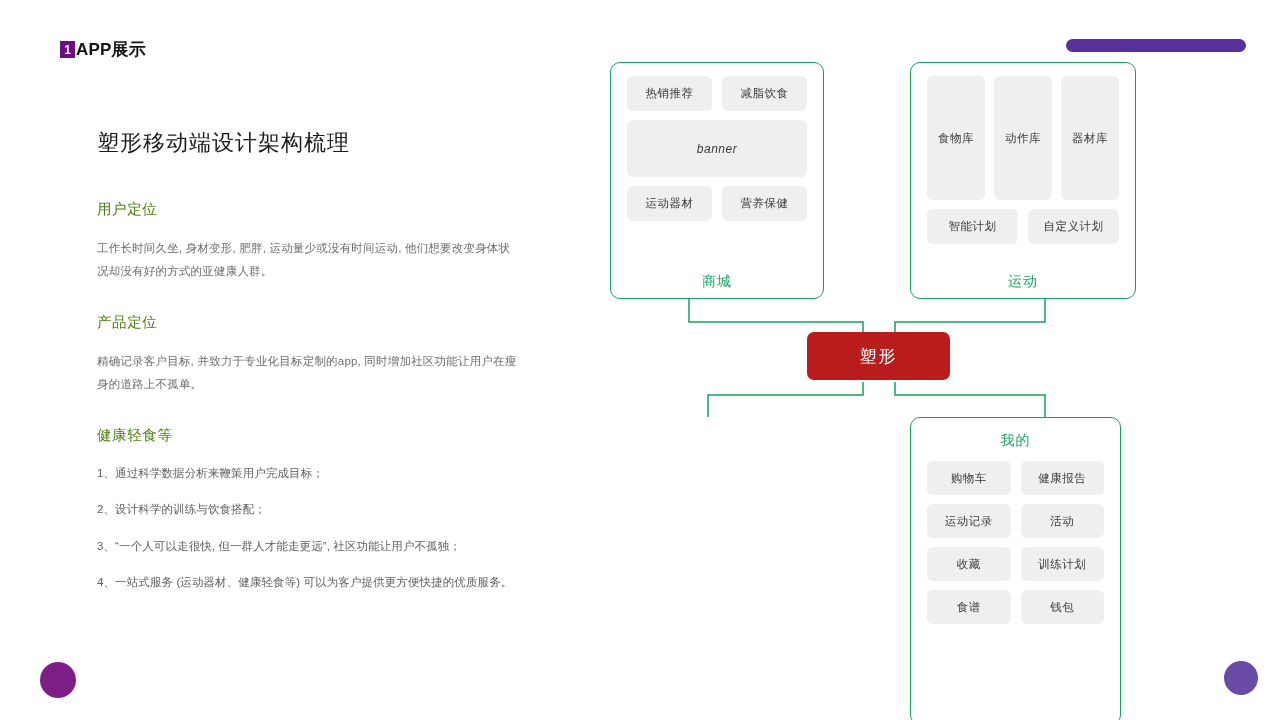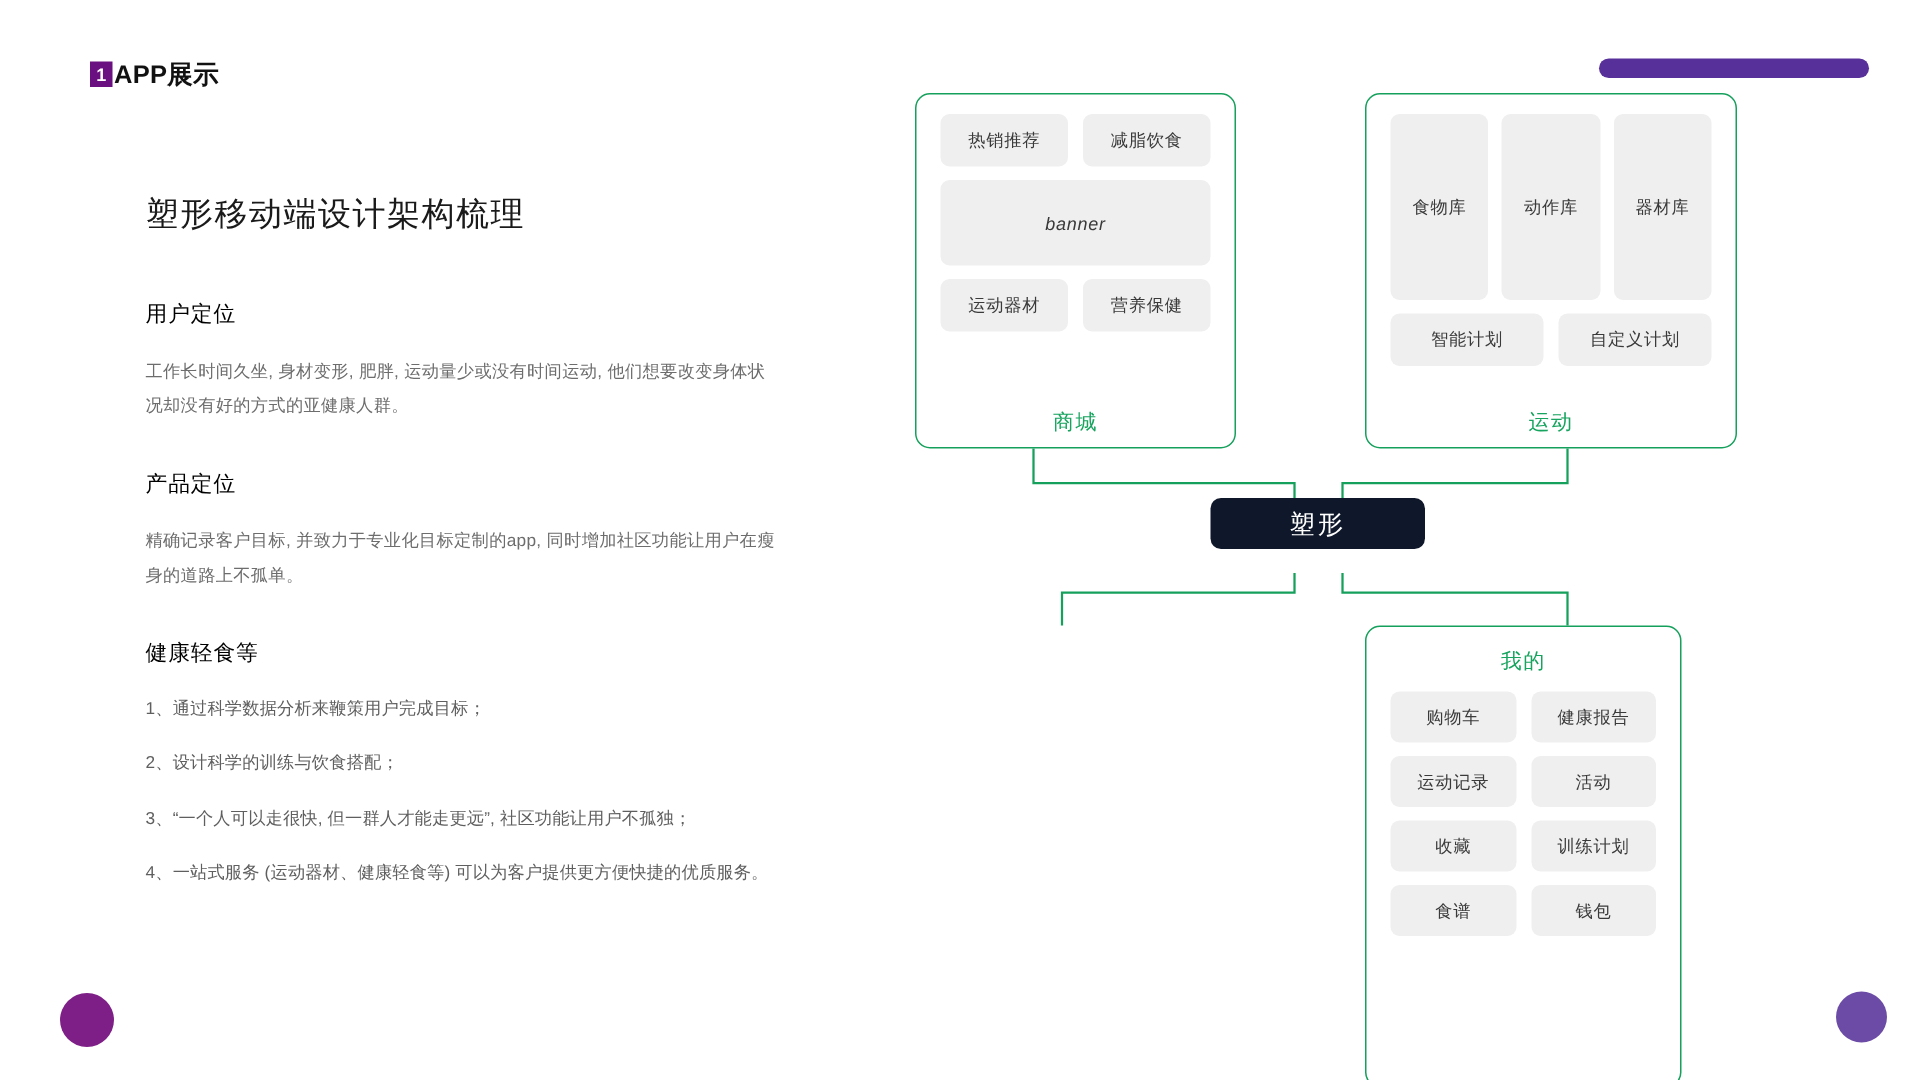--- a/index.html
+++ b/index.html
@@ -80,21 +80,21 @@
   .main-title {
     font-size: 22px;
     font-weight: normal;
     color: #1a1a1a;
     letter-spacing: 1px;
     margin-bottom: 42px;
   }
   .section { margin-bottom: 30px; }
   .section-heading {
     font-size: 14.5px;
-    color: #000000;
+    color: #4d7c0f;
     letter-spacing: 0.6px;
     margin-bottom: 18px;
   }
   .section-body {
     font-size: 11.5px;
     color: #6d6d6d;
     line-height: 2.0;
     letter-spacing: 0.2px;
   }
   .adv-list { margin-top: 2px; }
@@ -124,21 +124,21 @@
   .card {
     position: absolute;
     border: 1.5px solid #15A05C;
     border-radius: 10px;
     background: #ffffff;
     display: flex;
     flex-direction: column;
     padding: 13px 16px 10px 16px;
   }
   .card-shop   { left: 15px;  top: 12px;  width: 214px; height: 237px; }
-  .card-sport  { left: 315px; top: 12px;  width: 248px; height: 237px; }
+  .card-sport  { left: 315px; top: 12px;  width: 226px; height: 237px; }
   .card-social { left: 17px;  top: 367px; width: 211px; height: 242px; }
   .card-mine   { left: 315px; top: 367px; width: 211px; height: 308px; }
 
   .card-label {
     color: #17A45F;
     font-size: 14px;
     text-align: center;
     letter-spacing: 1px;
     line-height: 1;
   }
@@ -178,22 +178,22 @@
     gap: 9px 10px;
   }
   .mine-grid > .tile { height: 34px; }
 
   
   .center-node {
     position: absolute;
     left: 212px;
     top: 282px;
     width: 143px;
-    height: 34px;
-    background: #0f172a;
+    height: 48px;
+    background: #b91c1c;
     border-radius: 7px;
     display: flex;
     align-items: center;
     justify-content: center;
     color: #ffffff;
     font-size: 17px;
     letter-spacing: 2px;
   }
 </style>
 </head>

